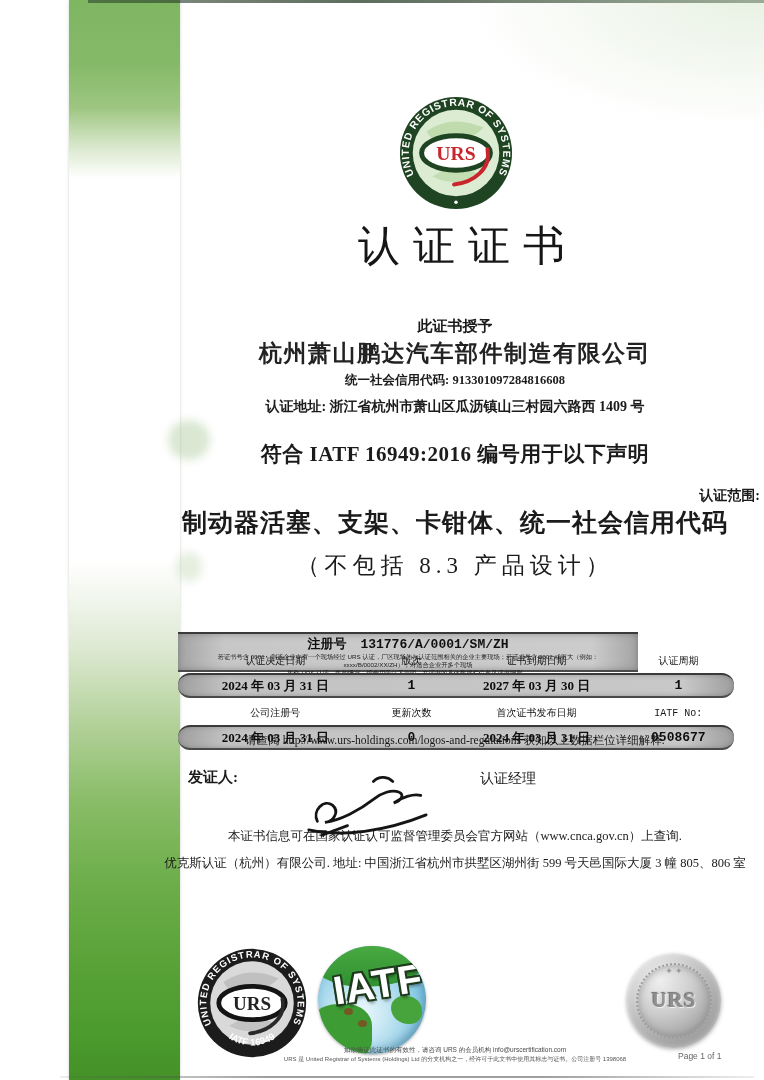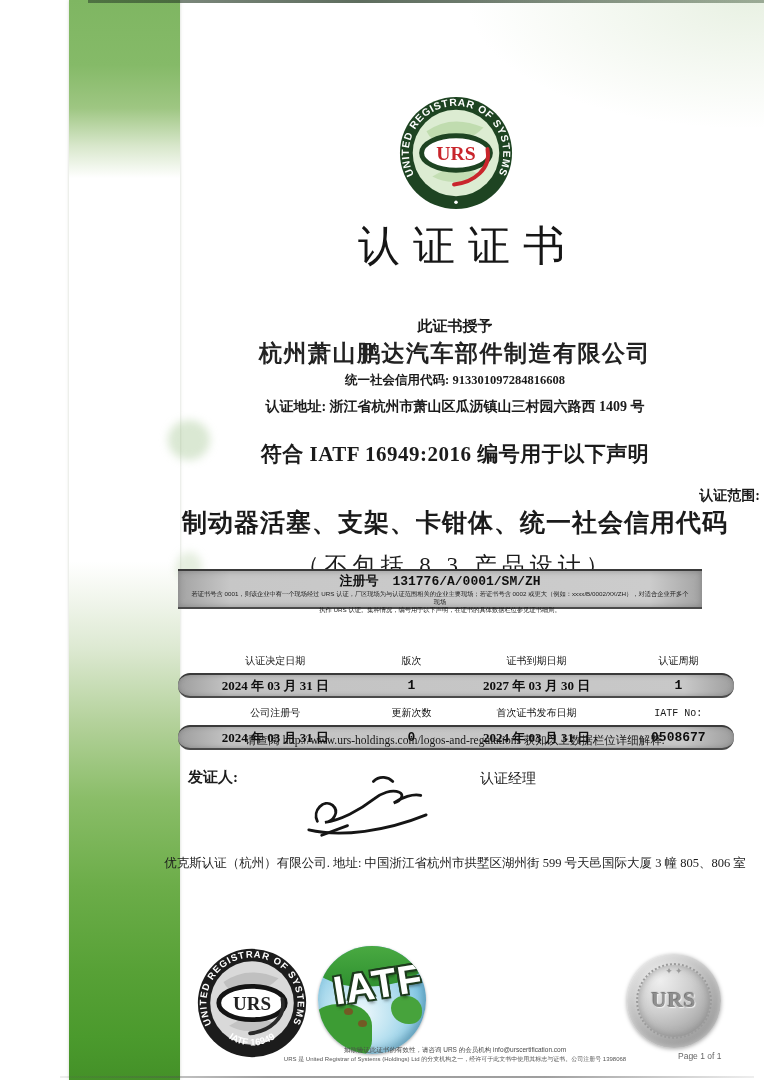--- a/index.html
+++ b/index.html
@@ -43,21 +43,21 @@
   .code{top:372px;font-size:12.5px;font-weight:bold;}
   .addr{top:398px;font-size:14px;font-weight:bold;}
   .standard{top:440px;font-size:21px;font-weight:bold;letter-spacing:.5px;}
   .scope-label{top:487px;font-size:14px;font-weight:bold;text-align:right;}
   .scope{top:506px;font-size:25px;font-weight:600;letter-spacing:1px;}
   .excl{top:550px;font-size:23px;letter-spacing:5px;font-weight:500;}
   .usi{top:587px;font-size:14px;font-family:"Liberation Mono","DejaVu Sans Mono",monospace;font-weight:bold;letter-spacing:.5px;}
 
   
   .reg-band{
-    position:absolute;left:28px;top:569px;width:524px;height:36px;
+    position:absolute;left:28px;top:632px;width:460px;height:36px;
     background:linear-gradient(90deg,#a3a3a3,#c7c7c7 10%,#cccccc 90%,#a3a3a3);
     border-top:2px solid #3a3a3a;border-bottom:2px solid #4a4a4a;
     box-shadow:inset 0 0 6px rgba(90,90,90,.5);
     text-align:center;
   }
   .reg-line{margin-top:1px;font-size:13px;font-weight:bold;
     font-family:"Liberation Mono","DejaVu Sans Mono",monospace;color:#101010;}
   .reg-line .lbl{font-family:"Liberation Serif",serif;margin-right:14px;}
   .fineprint{font-size:6.5px;line-height:8px;color:#1c1c1c;
     font-family:"Liberation Sans","DejaVu Sans",sans-serif;transform:scale(.96);}
@@ -208,20 +208,21 @@
         <g fill="none" stroke="#151515" stroke-width="2.6" stroke-linecap="round">
           <path d="M 18,52 C 13,42 24,31 32,37 C 39,43 33,52 25,53 C 39,51 57,42 71,31 C 77,26 87,22 94,25 C 99,27 96,33 89,35 C 96,30 107,26 114,28"></path>
           <path d="M 70,15 C 76,9 84,11 88,15"></path>
           <path d="M 10,60 C 40,67 82,61 119,46"></path>
           <path d="M 22,65 L 46,56"></path>
         </g>
       </svg>
     </div>
     <div class="manager-label">认证经理</div>
 
+    <div class="cline cnca">本证书信息可在国家认证认可监督管理委员会官方网站（www.cnca.gov.cn）上查询.</div>
     <div class="cline issuer-co">优克斯认证（杭州）有限公司. 地址: 中国浙江省杭州市拱墅区湖州街 599 号天邑国际大厦 3 幢 805、806 室</div>
 
     <div class="bl-urs">
       <svg viewBox="0 0 120 120" width="114" height="114">
         <circle cx="60" cy="60" r="57" fill="#1c1c1c"></circle>
         <circle cx="60" cy="60" r="44" fill="#d9d9d9"></circle>
         <path d="M 30,38 Q 55,20 88,34 Q 70,52 48,50 Q 34,48 30,38 Z" fill="#bdbdbd" opacity=".9"></path>
         <path d="M 36,84 Q 58,96 84,82 Q 66,72 50,76 Z" fill="#bdbdbd" opacity=".8"></path>
         <defs>
           <path id="arcTopB" d="M 18.4,84 A 48,48 0 1 1 101.6,84"></path>

